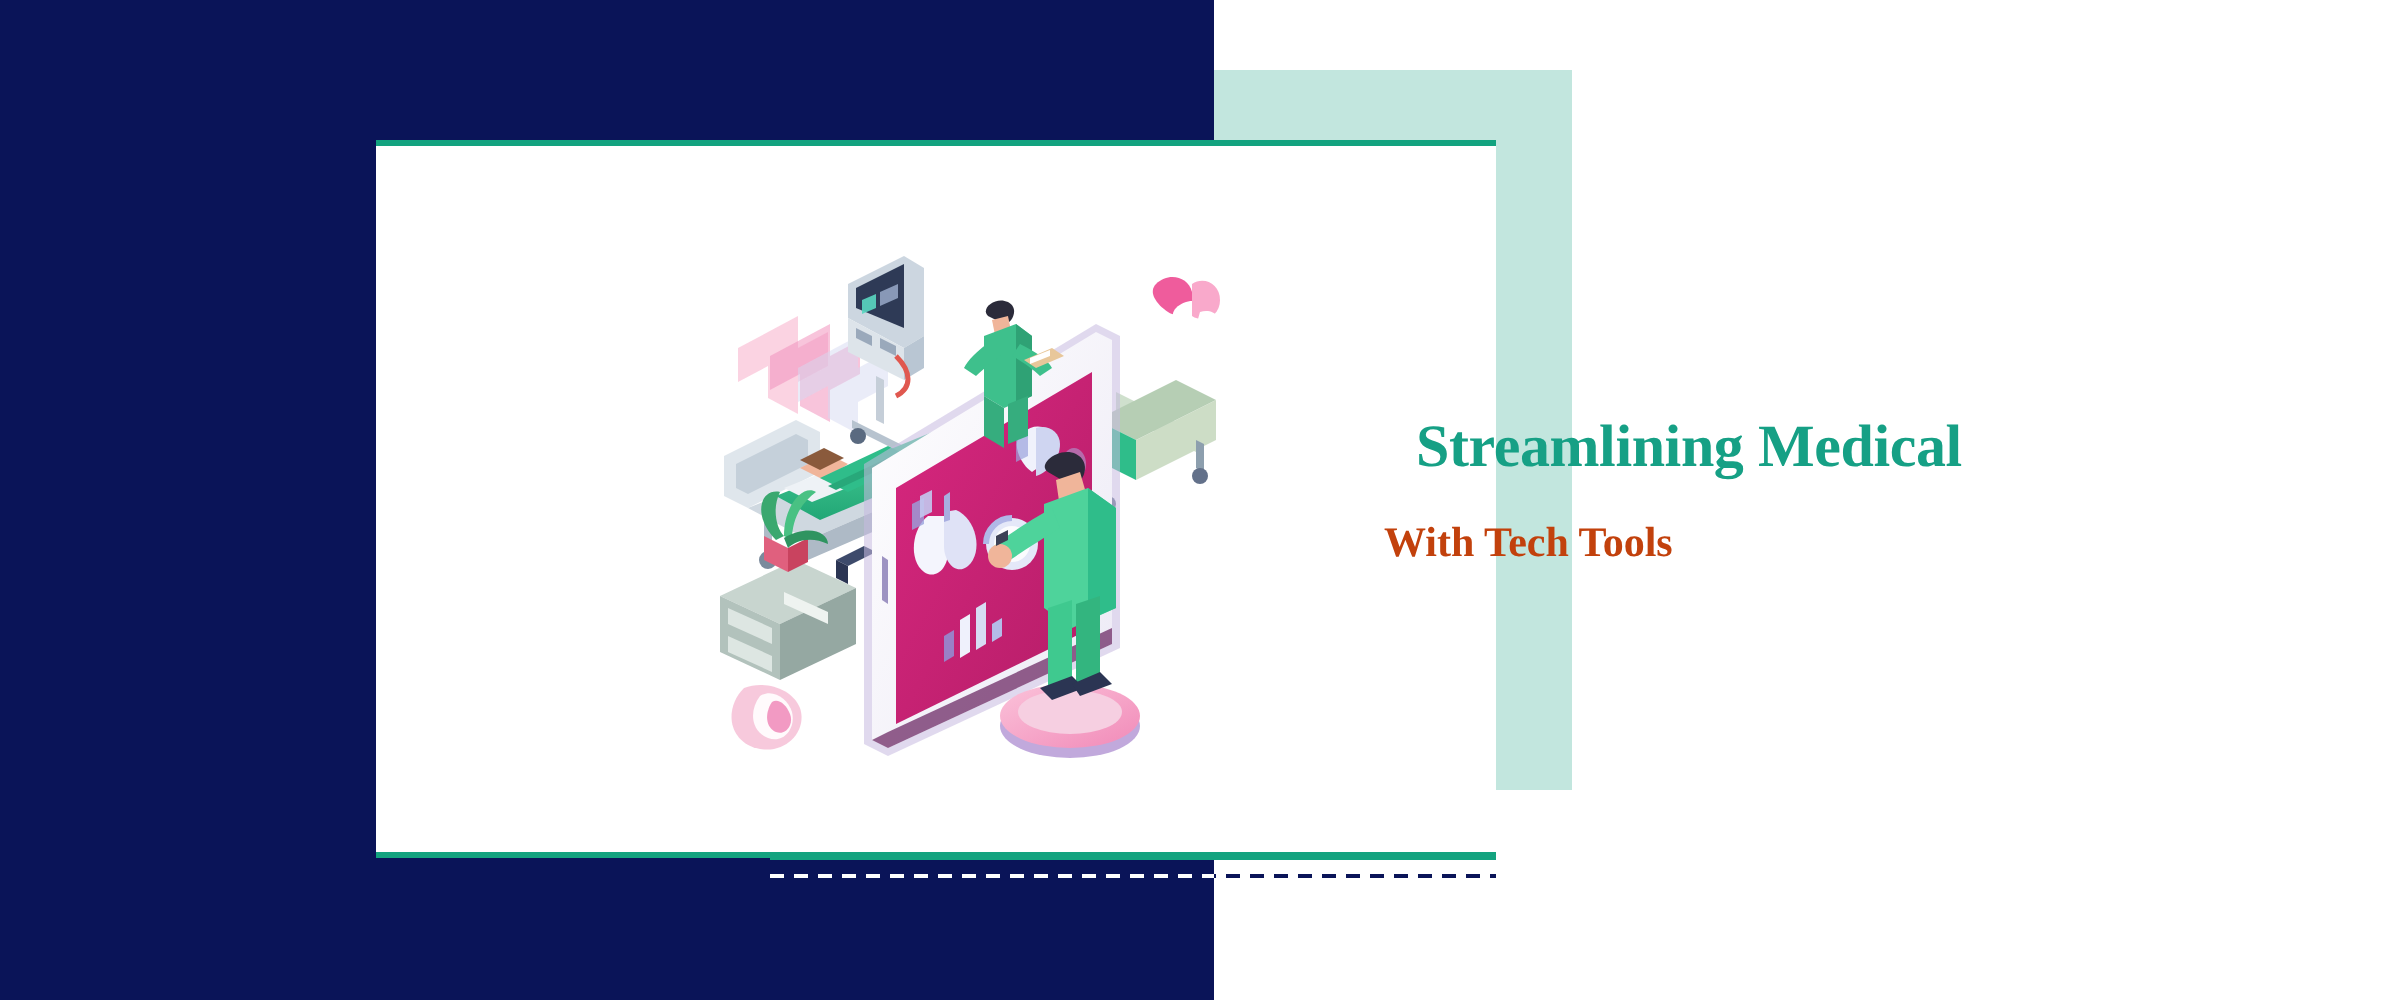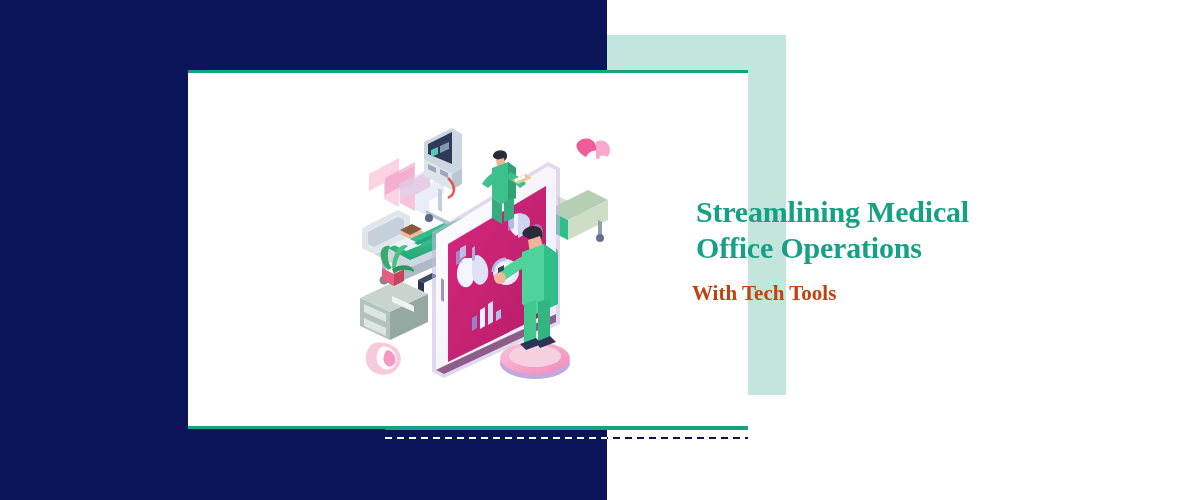--- a/index.html
+++ b/index.html
@@ -28,21 +28,21 @@
     background:repeating-linear-gradient(to right,#0a1458 0,#0a1458 7px,rgba(0,0,0,0) 7px,rgba(0,0,0,0) 12px);}
   .dash-rule-white{position:absolute;left:385px;top:437px;width:222px;height:2px;
     background:repeating-linear-gradient(to right,#ffffff 0,#ffffff 7px,rgba(0,0,0,0) 7px,rgba(0,0,0,0) 12px);}
 
   
   .text-block{position:absolute;left:692px;top:190px;width:430px;}
   .title{
     color:#16a085;
     font-size:30px;line-height:36px;font-weight:bold;
     letter-spacing:-0.2px;
-    margin:4px;
+    margin:16px;
   }
   .subtitle{
     color:#c2410c;
     font-size:21px;line-height:26px;font-weight:bold;
     margin:14px 0 0 0;
   }
 
   
   .illu{position:absolute;left:352px;top:128px;width:262px;height:252px;}
   .illu svg{display:block;width:262px;height:252px;}
@@ -242,18 +242,17 @@
         <path d="M163 51 L173 47 L173 50 L163 54 Z" fill="#ffffff"></path>
         <path d="M140 70 L150 76 L150 96 L140 90 Z" fill="#36ad7e"></path>
         <path d="M152 74 L162 70 L162 90 L152 94 Z" fill="#36ad7e"></path>
       </g>
     </svg>
   </div>
 
   <div class="text-block">
     <h1 class="title">
       <span>Streamlining Medical</span><br>
-      <span>Office Operations</span>
     </h1>
     <p class="subtitle">With Tech Tools</p>
   </div>
 
 </div>
 
 </body></html>

